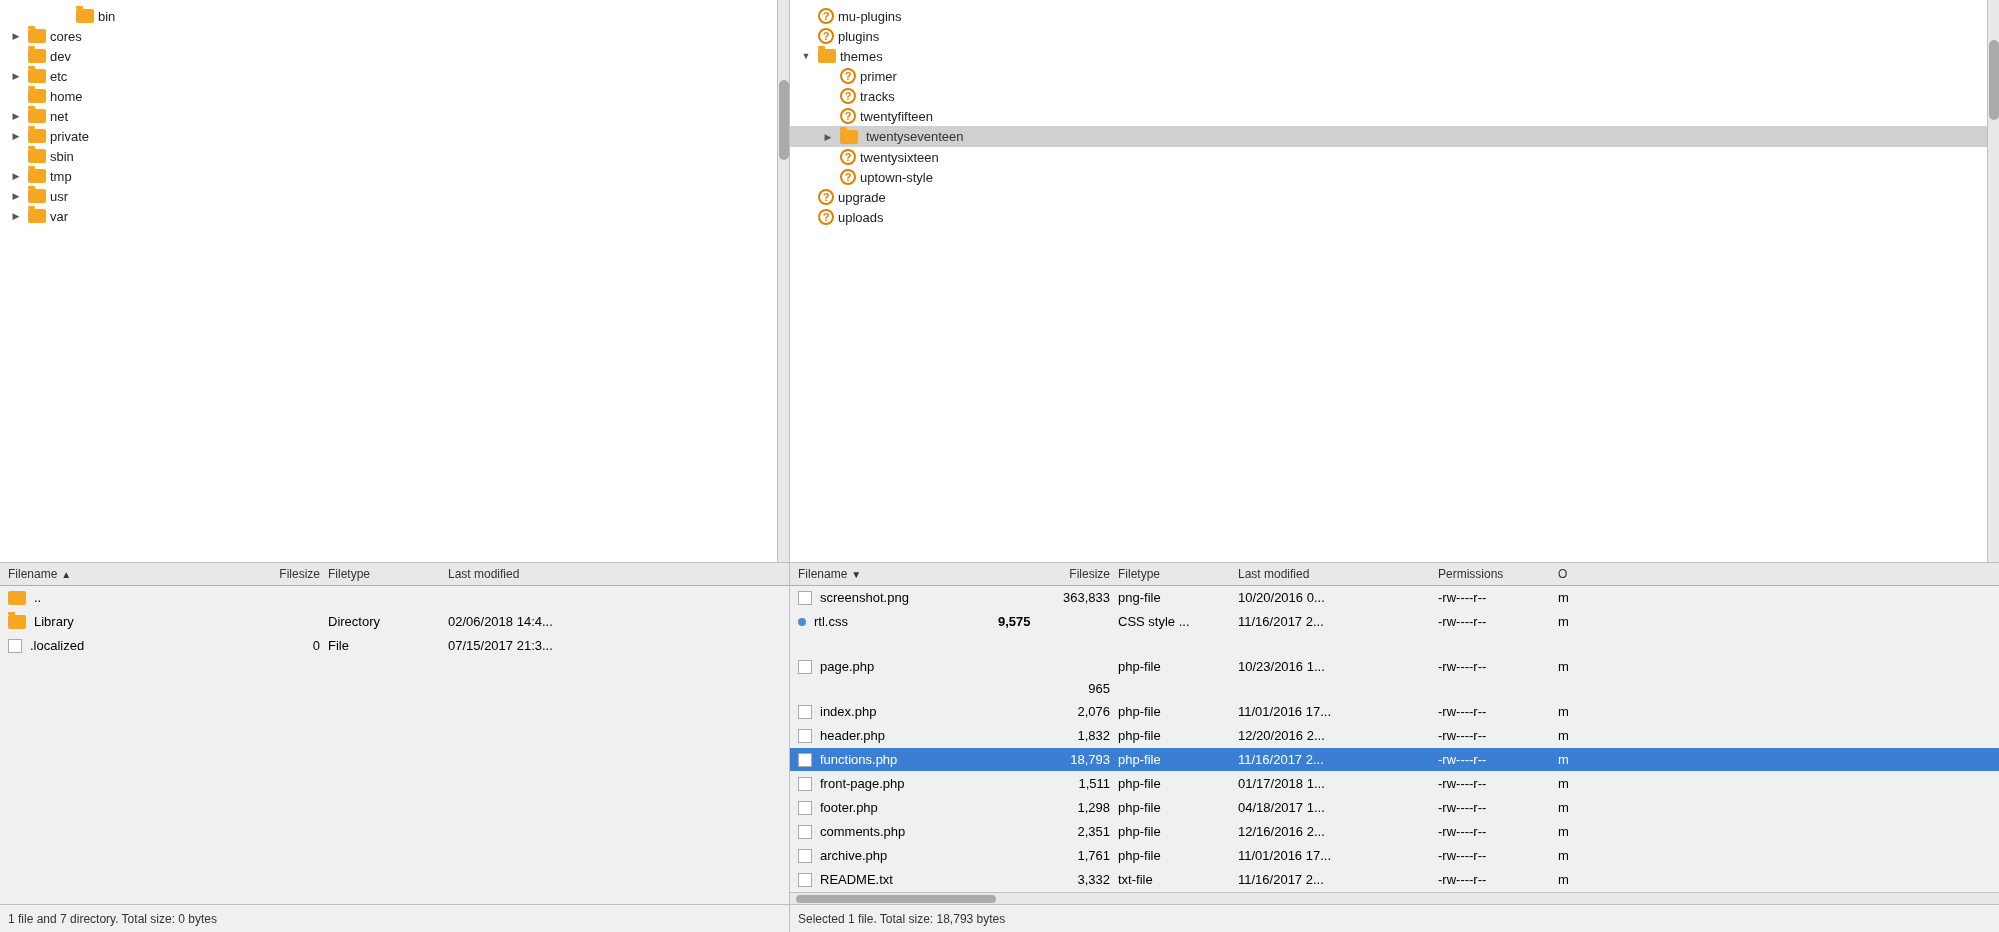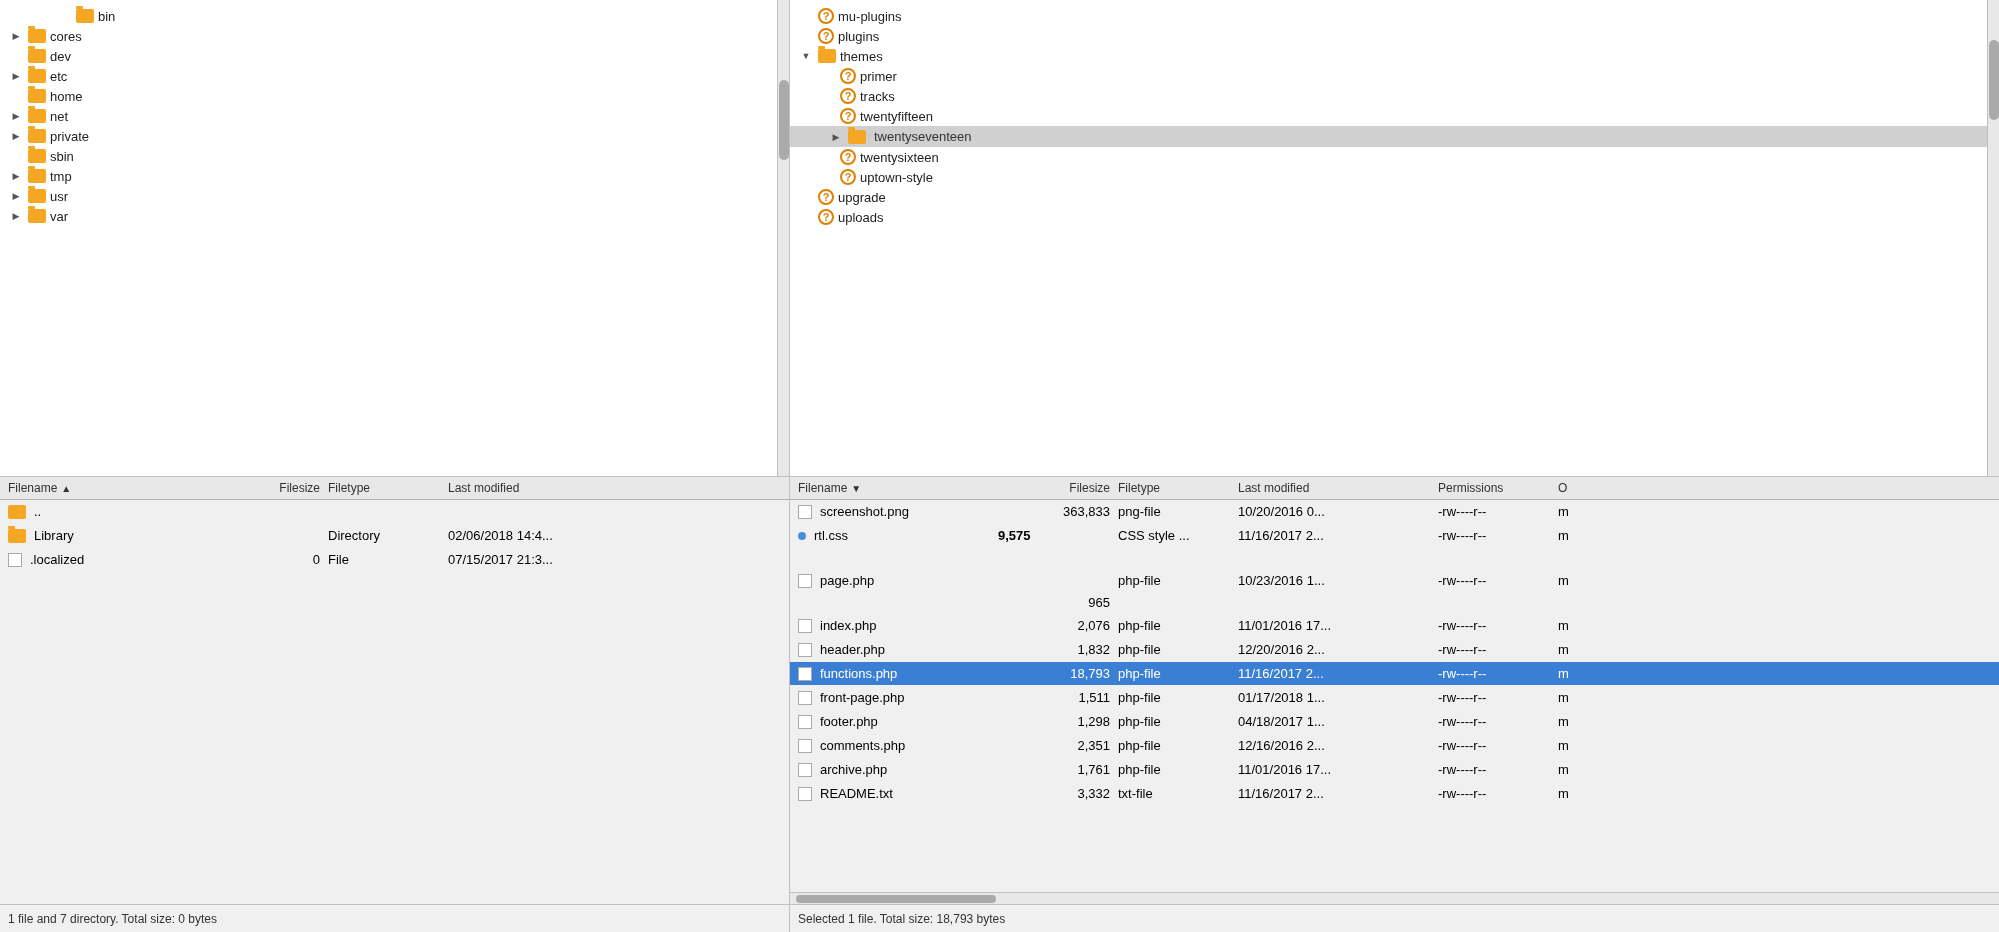--- a/index.html
+++ b/index.html
@@ -198,21 +198,21 @@
     }
 
     .panel-row {
       display: flex;
       flex: 1;
       overflow: hidden;
     }
 
     .bottom-row {
       display: flex;
-      height: 456px;
+      height: 370px;
       border-top: 1px solid #c0c0c0;
     }
 
     .left-bottom {
       width: 790px;
       border-right: 1px solid #c0c0c0;
       display: flex;
       flex-direction: column;
     }
 
@@ -347,21 +347,21 @@
         <div class="tree-item" style="padding-left: 30px;">
           <span style="width: 16px; display: inline-block;"></span>
           <span class="question-icon">?</span>
           <span class="item-label">tracks</span>
         </div>
         <div class="tree-item" style="padding-left: 30px;">
           <span style="width: 16px; display: inline-block;"></span>
           <span class="question-icon">?</span>
           <span class="item-label">twentyfifteen</span>
         </div>
-        <div class="tree-item highlighted" style="padding-left: 38px;">
+        <div class="tree-item highlighted" style="padding-left: 30px;">
           <span class="expander collapsed"></span>
           <span class="folder-icon"></span>
           <span class="item-label light" style="background: rgb(208, 208, 208); border-radius: 3px; padding: 1px 4px; color: rgb(51, 51, 51);">twentyseventeen</span>
         </div>
         <div class="tree-item" style="padding-left: 30px;">
           <span style="width: 16px; display: inline-block;"></span>
           <span class="question-icon">?</span>
           <span class="item-label">twentysixteen</span>
         </div>
         <div class="tree-item" style="padding-left: 30px;">

